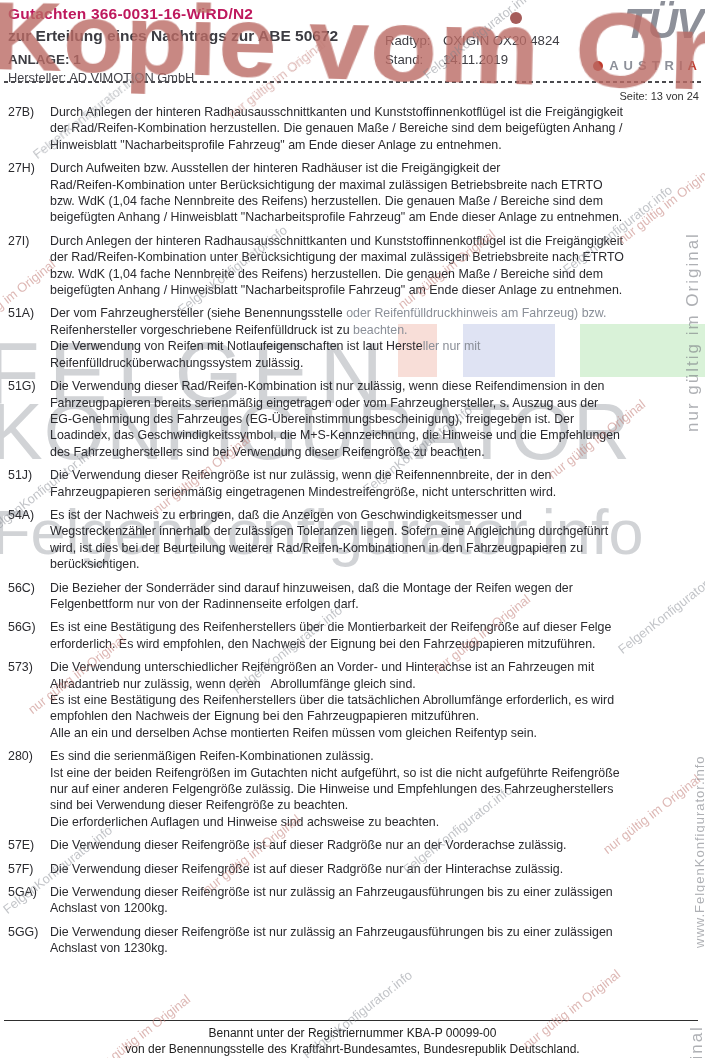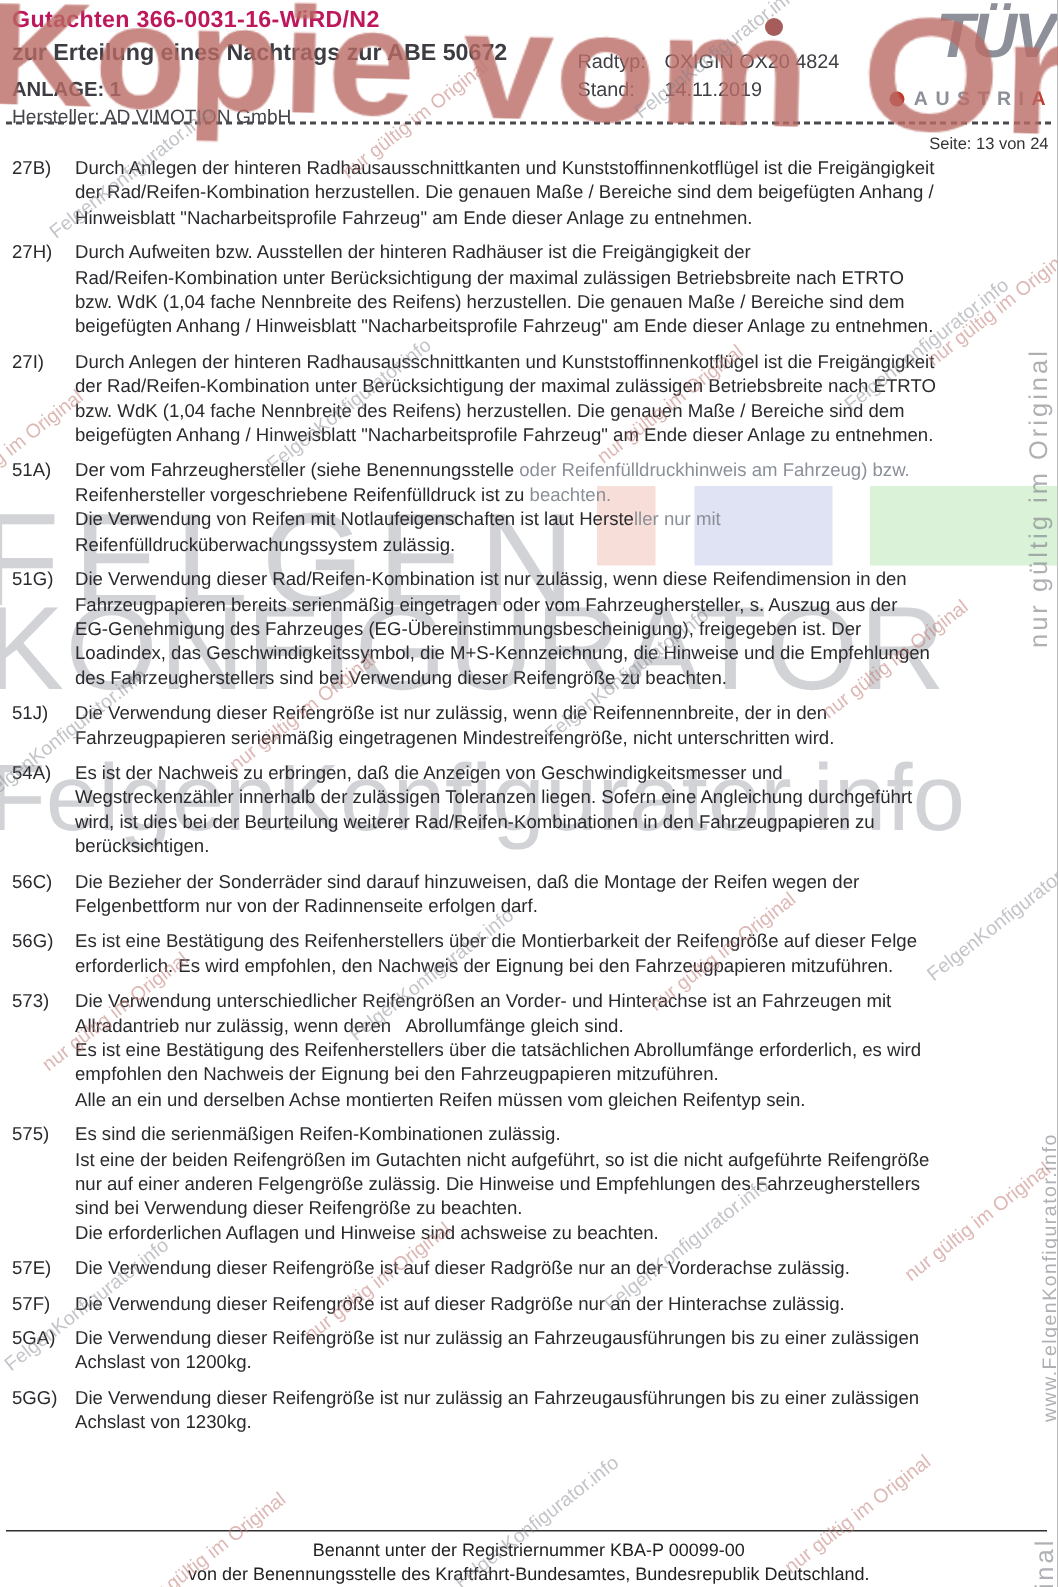--- a/index.html
+++ b/index.html
@@ -153,21 +153,21 @@
     </div>
     <div class="para">
       <div class="plabel">573)</div>
       <div class="ptext">Die Verwendung unterschiedlicher Reifengrößen an Vorder- und Hinterachse ist an Fahrzeugen mit
 Allradantrieb nur zulässig, wenn deren   Abrollumfänge gleich sind.
 Es ist eine Bestätigung des Reifenherstellers über die tatsächlichen Abrollumfänge erforderlich, es wird
 empfohlen den Nachweis der Eignung bei den Fahrzeugpapieren mitzuführen.
 Alle an ein und derselben Achse montierten Reifen müssen vom gleichen Reifentyp sein.</div>
     </div>
     <div class="para">
-      <div class="plabel">575)</div>
+      <div class="plabel">280)</div>
       <div class="ptext">Es sind die serienmäßigen Reifen-Kombinationen zulässig.
 Ist eine der beiden Reifengrößen im Gutachten nicht aufgeführt, so ist die nicht aufgeführte Reifengröße
 nur auf einer anderen Felgengröße zulässig. Die Hinweise und Empfehlungen des Fahrzeugherstellers
 sind bei Verwendung dieser Reifengröße zu beachten.
 Die erforderlichen Auflagen und Hinweise sind achsweise zu beachten.</div>
     </div>
     <div class="para">
       <div class="plabel">57E)</div>
       <div class="ptext">Die Verwendung dieser Reifengröße ist auf dieser Radgröße nur an der Vorderachse zulässig.</div>
     </div>

